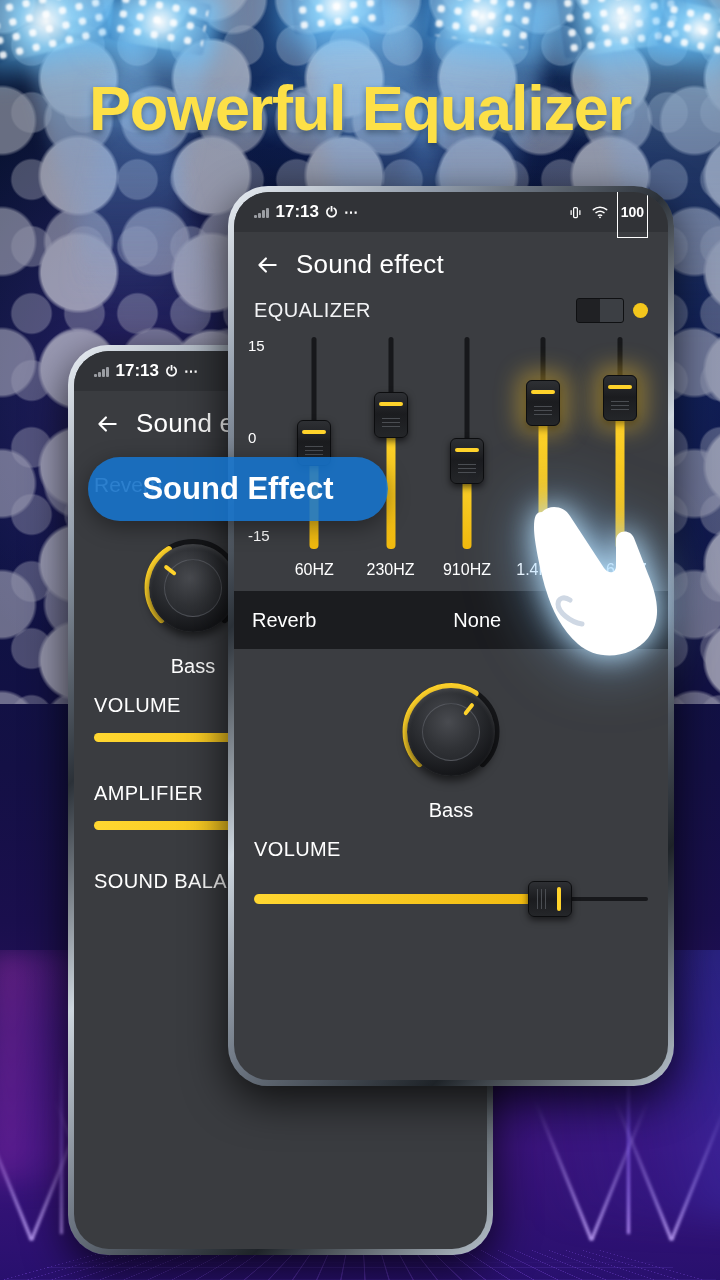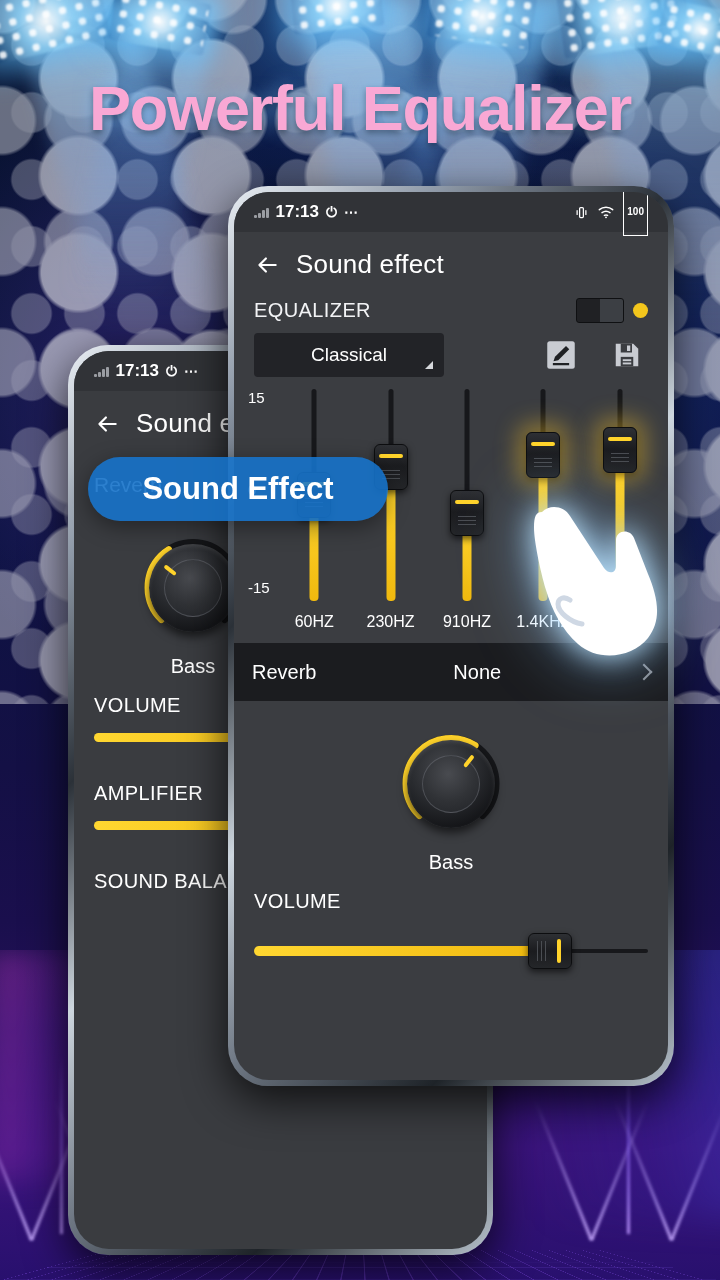--- a/index.html
+++ b/index.html
@@ -97,21 +97,21 @@
   .magenta-r {
     position:absolute; right:-30px; bottom:60px; width:210px; height:300px;
     background:linear-gradient(260deg, rgba(70,80,230,.40) 0%, rgba(50,40,180,.18) 50%, rgba(0,0,0,0) 100%);
     filter:blur(16px);
   }
 
   
   .title {
     position:absolute; left:0; right:0; top:72px;
     text-align:center;
-    color:#f9a8d4;
+    color:#fde047;
     font-size:63px;
     font-weight:bold;
     letter-spacing:-1.2px;
     text-shadow:0 0 18px rgba(120,190,255,.55), 0 3px 6px rgba(0,0,0,.45);
     z-index:5;
   }
 
   
   .phone { position:absolute; border-radius:40px; }
   .phone .bezel {
@@ -139,21 +139,21 @@
     background:#313337;
   }
   .sb-left { display:flex; align-items:center; gap:7px; }
   .sb-right { margin-left:auto; display:flex; align-items:center; gap:9px; }
   .sig { display:inline-flex; align-items:flex-end; gap:1.5px; height:11px; }
   .sig i { display:block; width:2.5px; background:#9a9da2; border-radius:1px; }
   .sig i:nth-child(1){height:3px;} .sig i:nth-child(2){height:5px;}
   .sig i:nth-child(3){height:7.5px;} .sig i:nth-child(4){height:10px;}
   .glyph { font-size:14px; color:#fff; line-height:1; }
   .batt {
-    border:1.6px solid #fff; border-radius:0; font-size:10px;
+    border:1.6px solid #fff; border-radius:0; font-size:14px;
     padding:18px 3px; line-height:1; font-weight:bold;
   }
 
   .appbar { display:flex; align-items:center; gap:16px; padding:17px 20px 8px 20px; }
   .back-arrow { width:26px; height:26px; flex:none; }
   .appbar-title { color:#fff; font-size:26px; letter-spacing:.2px; white-space:nowrap; }
 
   .eqrow { display:flex; align-items:center; padding:10px 20px 4px 20px;gap:28px; }
   .eqrow-label { color:#f2f3f5; font-size:20px; letter-spacing:.4px; }
   .eq-toggle-wrap { margin-left:auto; display:flex; align-items:center; gap:9px; }
@@ -412,41 +412,20 @@
     </div>
 
     <div class="eqrow">
       <div class="eqrow-label">EQUALIZER</div>
       <div class="eq-toggle-wrap">
         <div class="eq-switch"></div>
         <div class="eq-dot"></div>
       </div>
     </div>
 
-    <div class="presetrow">
-      <div class="preset">
-        <span>Classical</span>
-        <span class="caret"></span>
-      </div>
-      <div style="margin-left:auto;display:flex;gap:36px;align-items:center;padding-right:6px;">
-        <svg class="ico-btn" viewBox="0 0 24 24">
-          <rect x="1" y="1" width="22" height="22" rx="2" fill="#c9ccd2"></rect>
-          <path d="M6 17l1.2-3.6L16 4.8l2.6 2.6L9.8 16.2 6 17z" fill="#1f2124"></path>
-          <rect x="5.5" y="18.4" width="13" height="1.8" fill="#1f2124"></rect>
-        </svg>
-        <svg class="ico-btn" viewBox="0 0 24 24">
-          <path d="M3 3h14l4 4v14H3V3z" fill="#c9ccd2"></path>
-          <rect x="7" y="3" width="9" height="7" fill="#3b3d41"></rect>
-          <rect x="12" y="4.4" width="2.6" height="4.4" fill="#c9ccd2"></rect>
-          <rect x="7" y="13.5" width="10" height="7.5" fill="#3b3d41"></rect>
-          <rect x="8.6" y="15.4" width="6.8" height="1.5" fill="#c9ccd2"></rect>
-          <rect x="8.6" y="18" width="6.8" height="1.5" fill="#c9ccd2"></rect>
-        </svg>
-      </div>
-    </div>
 
     <div class="eqzone">
       <div class="scale">
         <span class="s-top">15</span>
         <span class="s-mid">0</span>
         <span class="s-bot">-15</span>
       </div>
       <div class="sliders" id="eq-sliders">
           <div class="slider">
             <div class="track">

